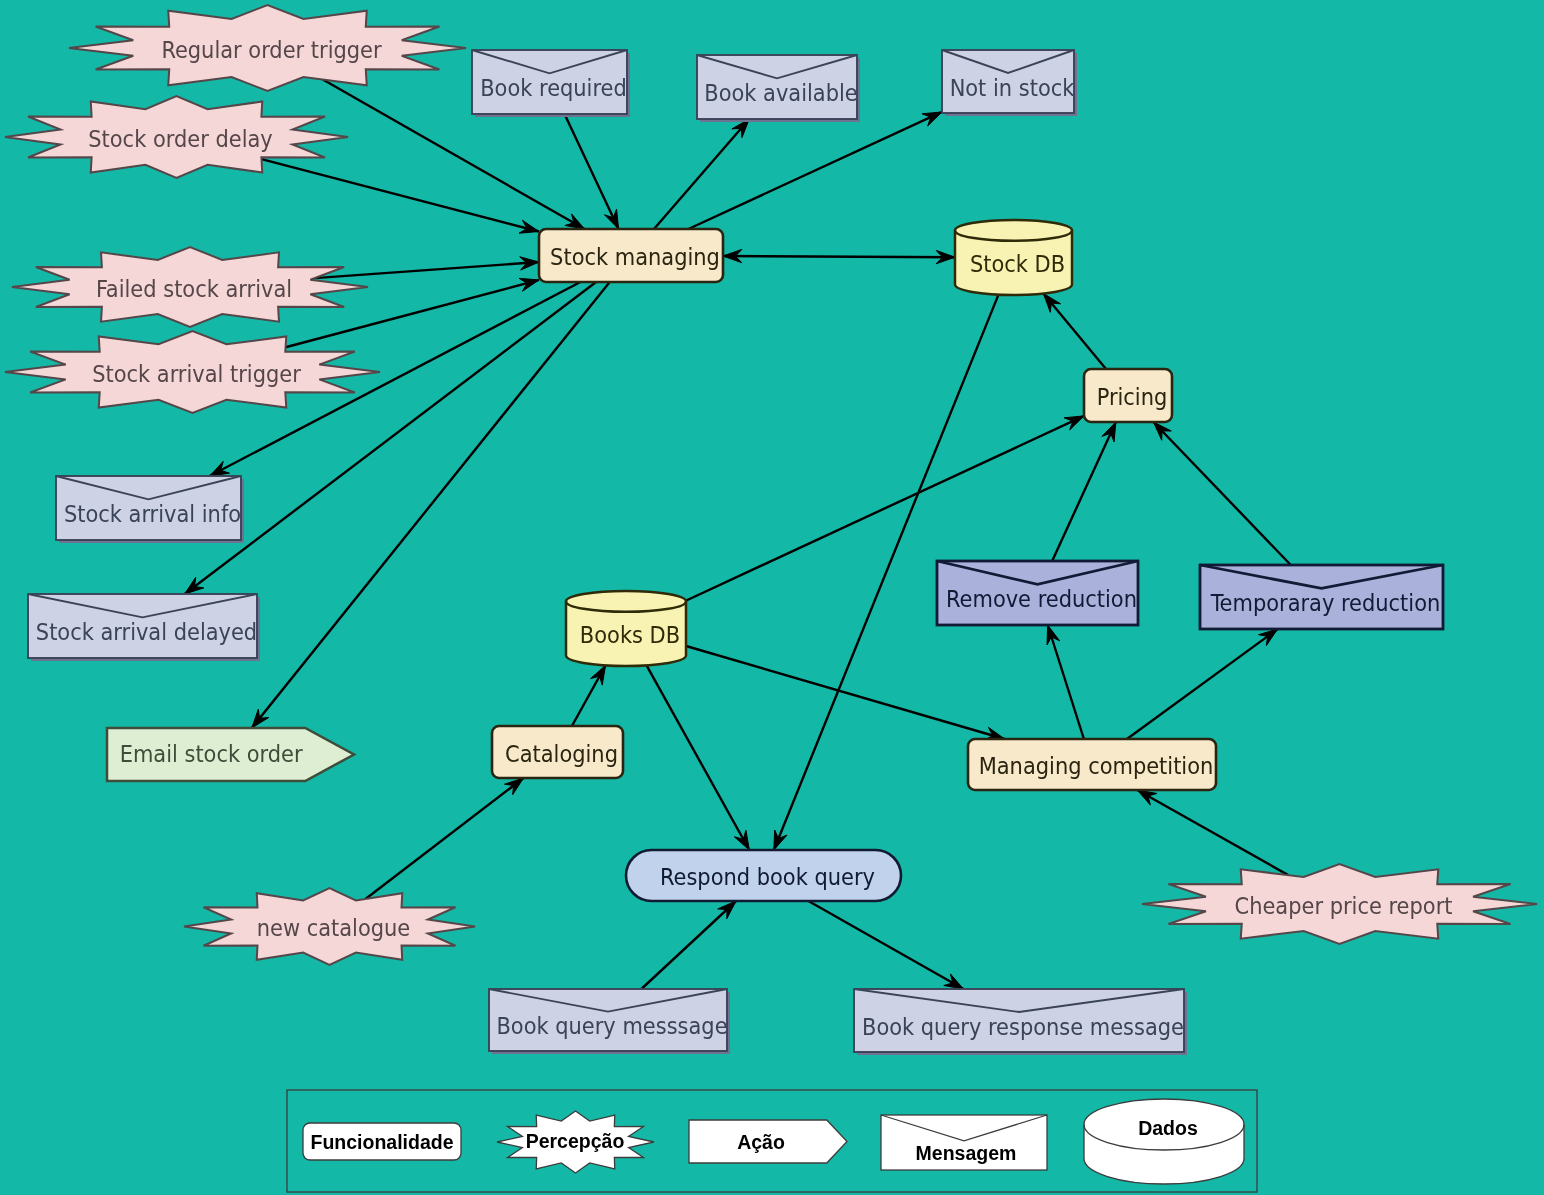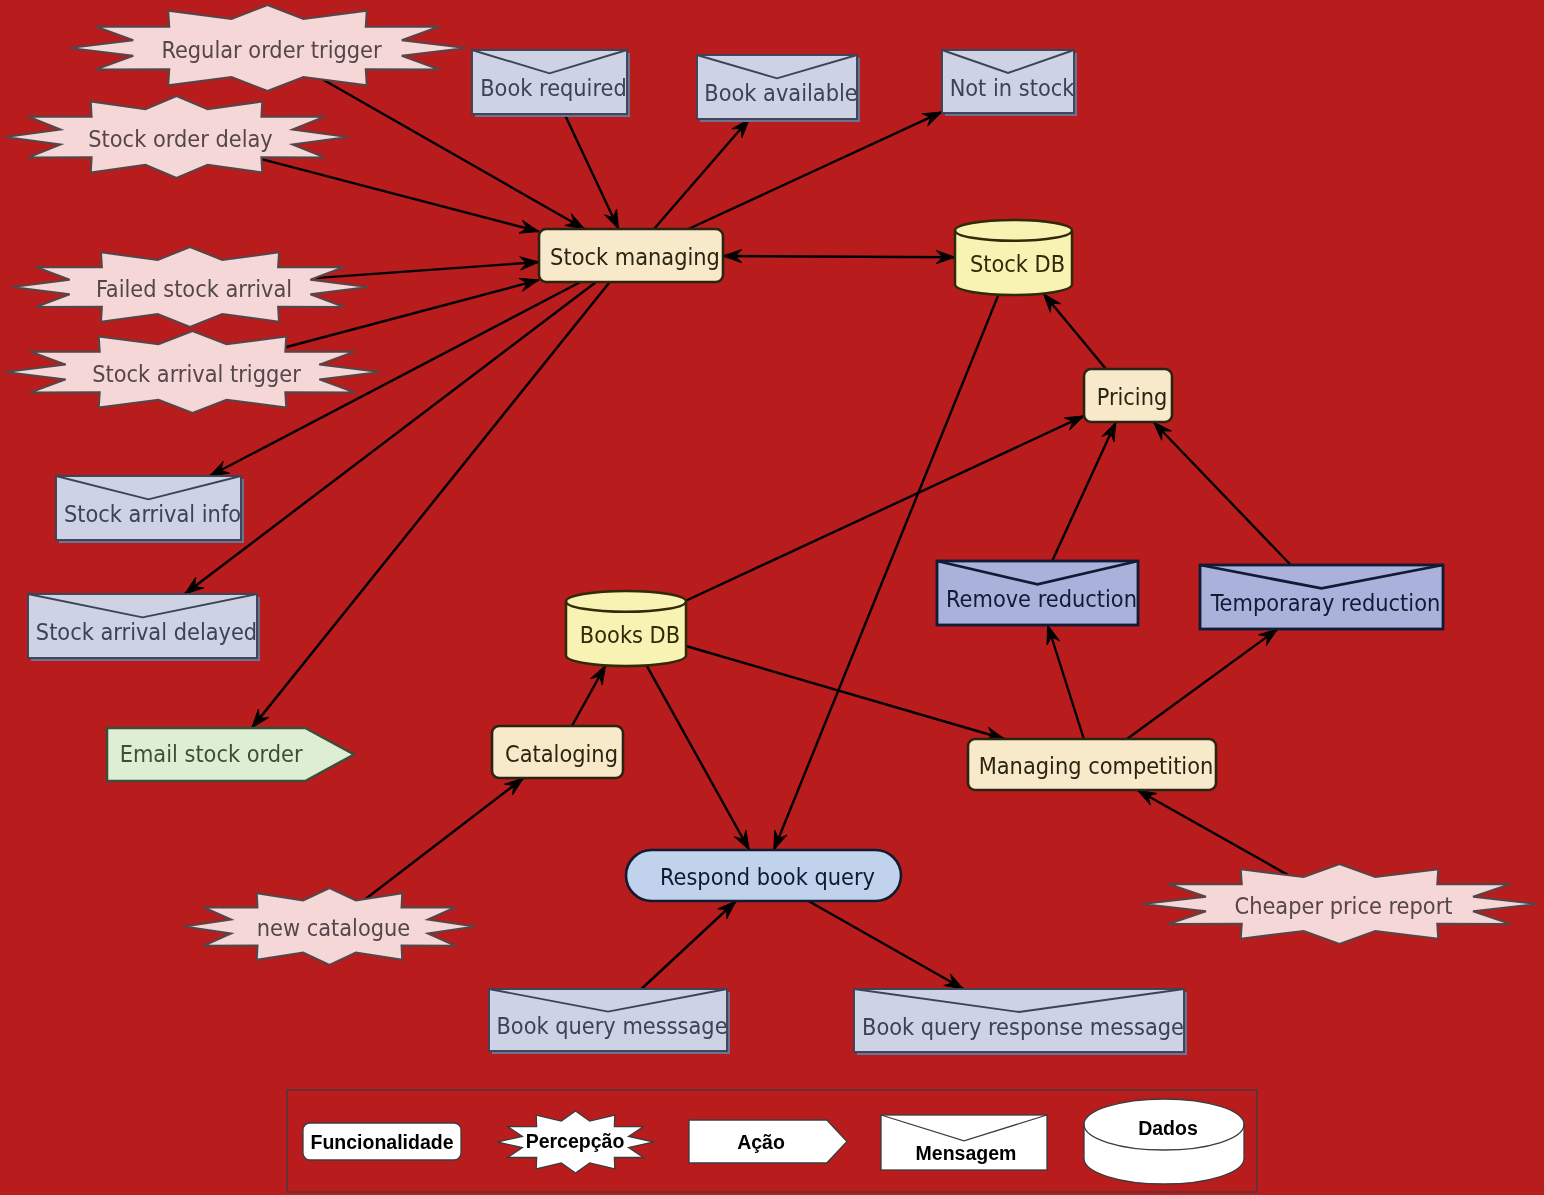--- a/index.html
+++ b/index.html
@@ -1,17 +1,17 @@
 <!DOCTYPE html>
 <html><head>
 <meta charset="utf-8">
 <title>Diagram</title>
 <style>
   html,body{margin:0;padding:0;background:#ffffff;}
-  #root{position:relative;width:1544px;height:1195px;background:#b91c1c;overflow:hidden;}
+  #root{position:relative;width:1544px;height:1195px;background:#14b8a6;overflow:hidden;}
   svg{display:block;}
   .nlabel{font-family:"DejaVu Sans", sans-serif;font-stretch:condensed;font-size:23.3px;dominant-baseline:central;text-anchor:middle;}
   .llabel{font-family:"Liberation Sans", sans-serif;font-size:19.5px;font-weight:bold;dominant-baseline:central;text-anchor:middle;fill:#000000;}
 </style>
 </head>
 <body>
 
 <div id="root">
   <svg id="diagram" width="1544" height="1195" viewBox="0 0 1544 1195">
     <defs id="defs">

